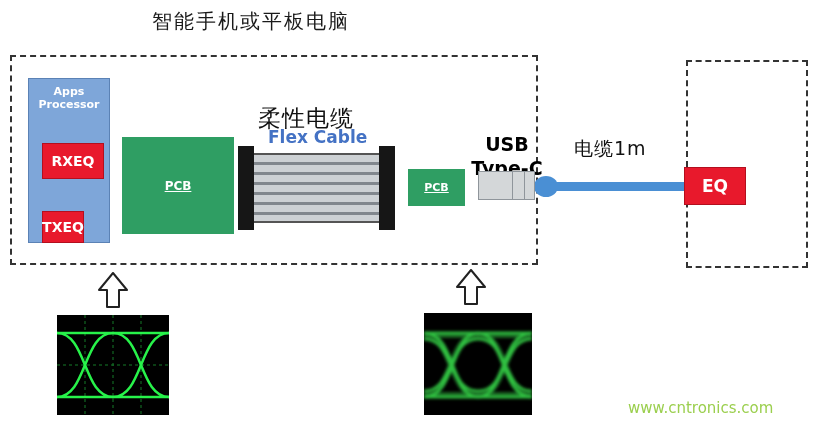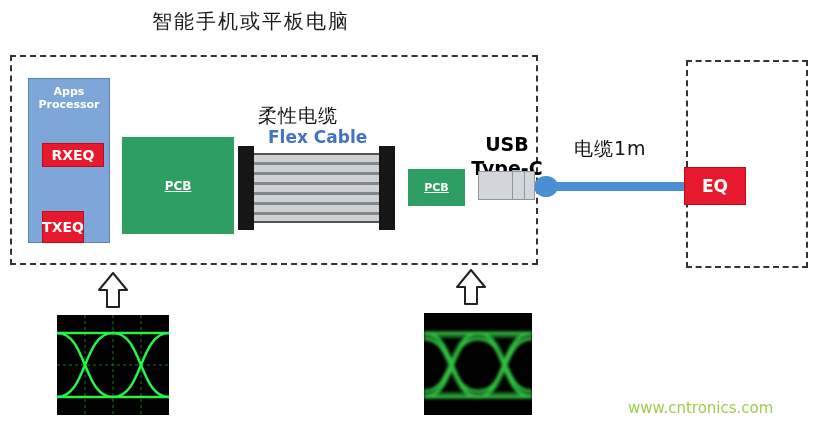--- a/index.html
+++ b/index.html
@@ -9,37 +9,37 @@
 
   .page-title{left:152px;top:8px;font-size:20px;color:#1a1a1a;letter-spacing:2px;}
 
   .device-box{left:10px;top:55px;width:528px;height:210px;border:2px dashed #333;box-sizing:border-box;}
   .host-box{left:686px;top:60px;width:122px;height:208px;border:2px dashed #333;box-sizing:border-box;}
 
   .apps-processor{left:28px;top:78px;width:82px;height:165px;background:#7ea6d9;border:1px solid #5b82b5;box-sizing:border-box;padding-left:28px;}
   .apps-label{left:0;top:6px;width:100%;text-align:center;color:#fff;font-size:11px;font-weight:bold;line-height:13px;}
 
   .red-box{background:#e8192c;color:#fff;font-weight:bold;display:flex;align-items:center;justify-content:center;box-sizing:border-box;border:1px solid #b30f1e;}
-  .rxeq{left:42px;top:143px;width:62px;height:24px;font-size:14px;}
+  .rxeq{left:42px;top:143px;width:62px;height:36px;font-size:14px;}
   .txeq{left:42px;top:211px;width:42px;height:32px;font-size:14px;}
   .eq{left:684px;top:167px;width:62px;height:38px;font-size:17px;z-index:5;}
 
   .green-box{background:#2f9e63;color:#fff;font-weight:bold;display:flex;align-items:center;justify-content:center;box-sizing:border-box;text-decoration:underline;}
   .pcb-main{left:122px;top:137px;width:112px;height:97px;font-size:12px;}
   .pcb-small{left:408px;top:169px;width:57px;height:37px;font-size:11px;}
 
   .flex-cable{left:238px;top:146px;width:157px;height:84px;z-index:2;}
   .flex-end{position:absolute;top:0;width:16px;height:84px;background:#161616;}
   .flex-end.left{left:0;}
   .flex-end.right{right:0;}
   .flex-mid{position:absolute;left:16px;top:7px;width:125px;height:70px;
     background:repeating-linear-gradient(to bottom,#cdd1d4 0px,#cdd1d4 7px,#81878d 7px,#81878d 10px);
     border-top:2px solid #555;border-bottom:2px solid #555;box-sizing:border-box;}
 
-  .flex-label{left:258px;top:103px;font-size:19px;color:#111;z-index:3;letter-spacing:1px;text-align:center;}
+  .flex-label{left:258px;top:103px;font-size:23px;color:#111;z-index:3;letter-spacing:1px;text-align:center;}
   .flex-sublabel{left:268px;top:127px;font-size:17px;font-weight:bold;color:#4472c4;z-index:1;}
 
   .usb-conn{left:478px;top:171px;width:57px;height:29px;background:#d4d7d9;border:1px solid #8f959b;box-sizing:border-box;z-index:2;}
   .usb-div{position:absolute;top:0;width:1px;height:100%;background:#8f959b;}
   .usb-label{left:452px;top:103px;width:110px;text-align:center;font-size:19px;font-weight:bold;color:#000;line-height:24px;margin-top:29px;}
 
   .cable-plug{left:534px;top:176px;width:24px;height:21px;background:#4a8fd4;border-radius:50%;z-index:1;}
   .cable-line{left:550px;top:182px;width:142px;height:9px;background:#4a8fd4;border-radius:5px;z-index:1;}
   .cable-label{left:574px;top:136px;font-size:19px;color:#111;letter-spacing:1px;}
 

